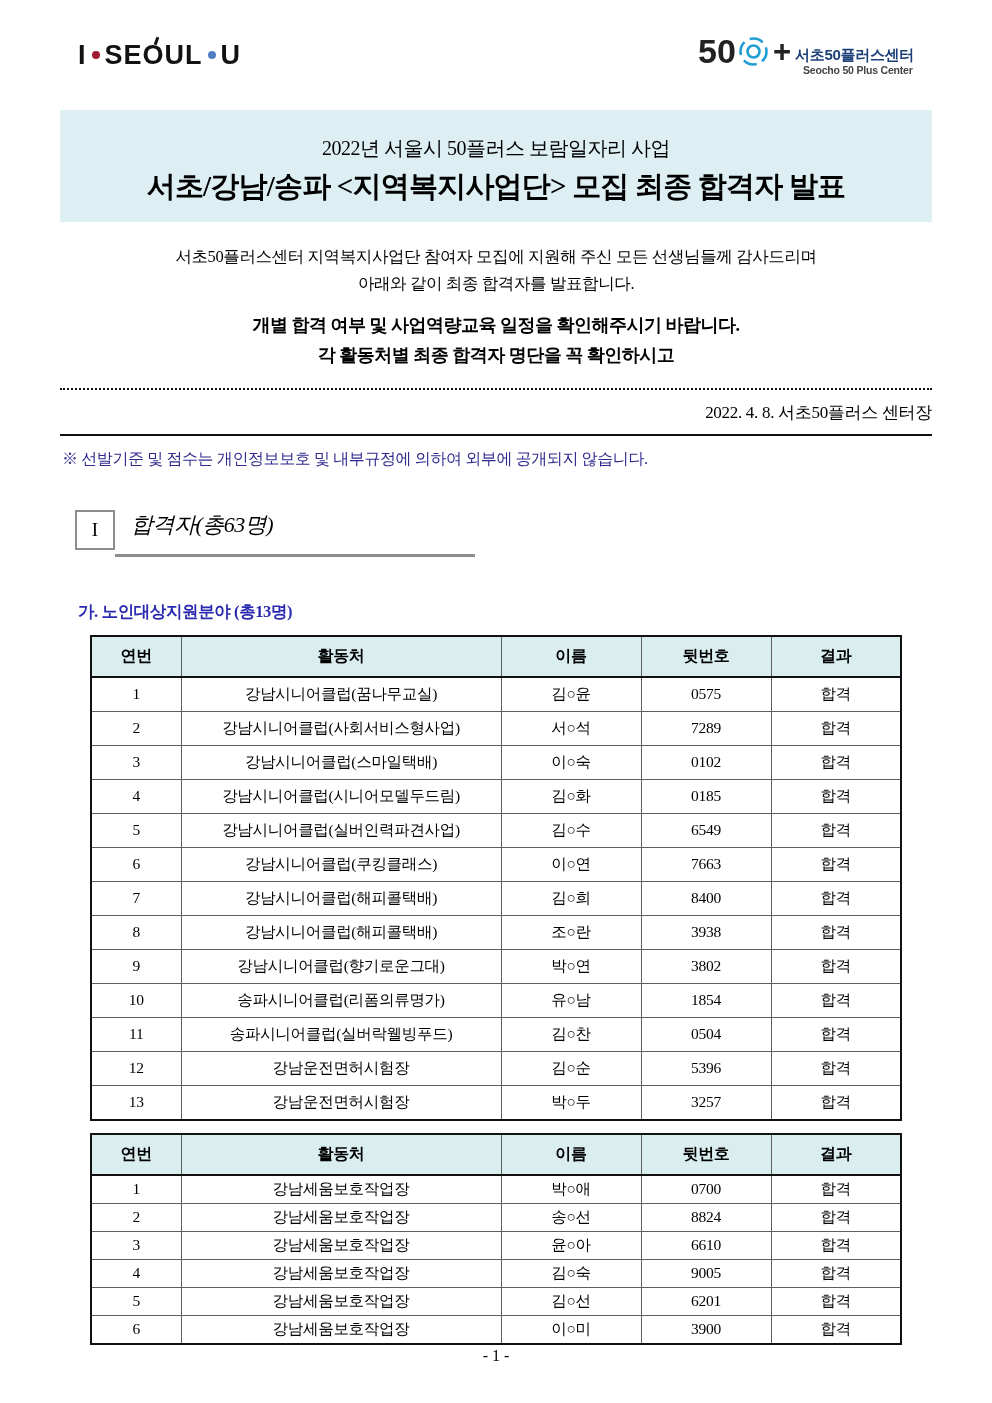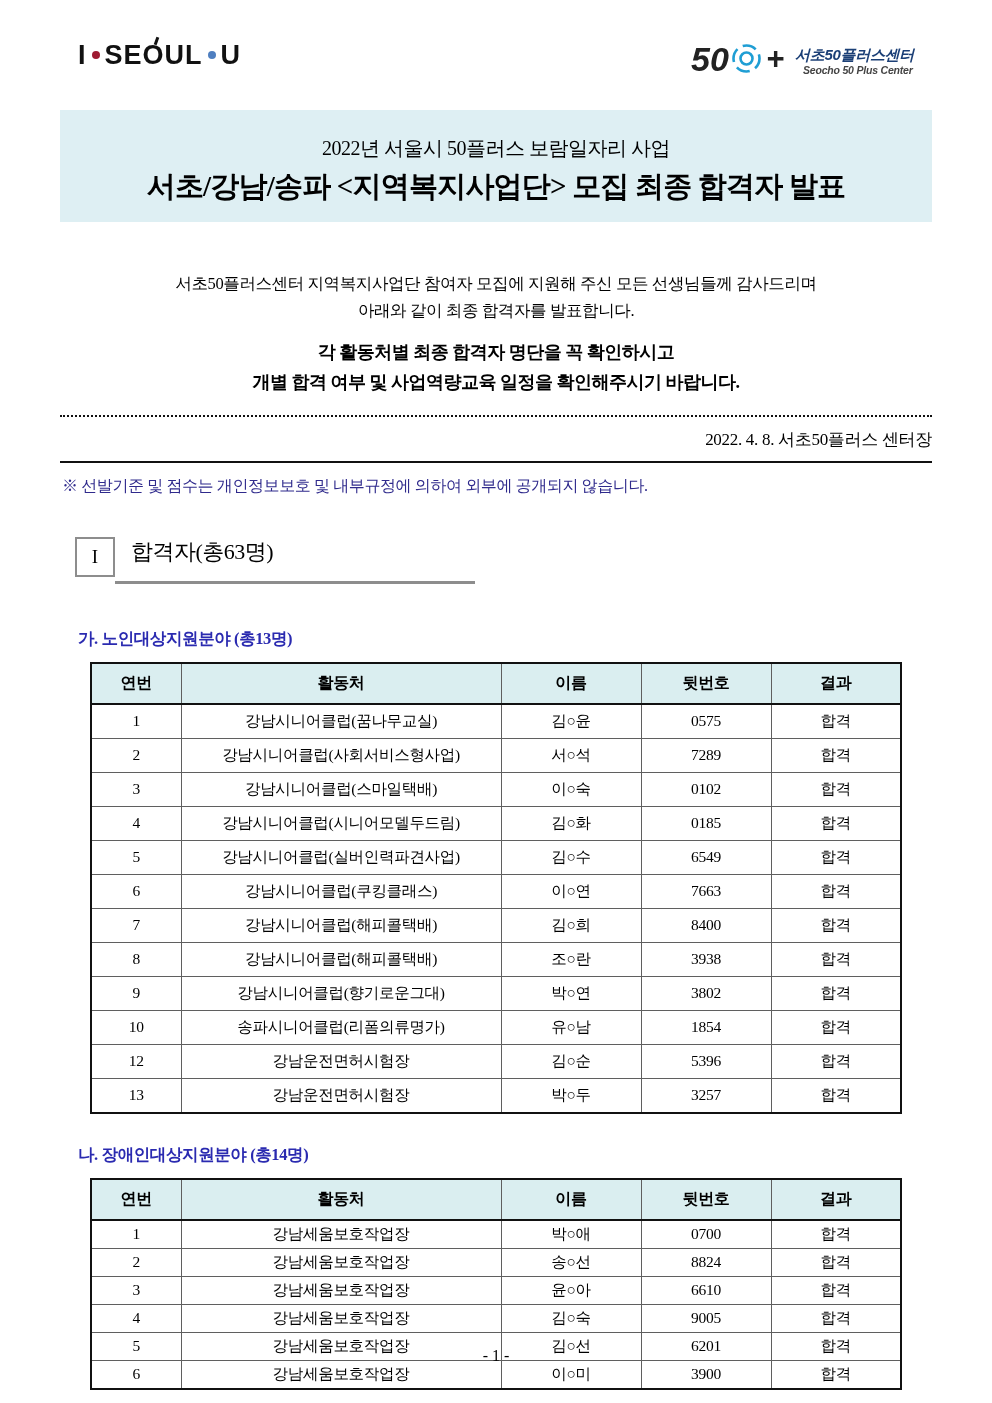--- a/index.html
+++ b/index.html
@@ -60,23 +60,22 @@
     position: absolute;
     top: -3px;
     left: 52%;
     width: 3px; height: 8px;
     background: #111;
     transform: rotate(20deg);
   }
 
   .fiftyplus {
     display: flex;
-    align-items: flex-end;
-    gap: 11px;
-    font-style: italic;
+    align-items: flex-start;
+    gap: 4px;
   }
   .fp-mark {
     display: flex;
     align-items: center;
     font-family: "Liberation Sans", sans-serif;
     font-weight: bold;
     font-size: 34px;
     color: #222;
     line-height: 1;
   }
@@ -119,21 +118,20 @@
   .banner .line2 {
     font-size: 29px;
     font-weight: bold;
     letter-spacing: -0.8px;
   }
 
   
   .intro {
     text-align: center;
     padding-top: 22px;
-    margin-top: 27px;
   }
   .intro p {
     margin: 0;
     font-size: 16.5px;
     line-height: 1.62;
     letter-spacing: -0.4px;
   }
   .intro .emph {
     font-weight: bold;
     font-size: 18px;
@@ -184,20 +182,21 @@
     flex: none;
   }
   .section-title-wrap {
     flex: 1;
     display: flex;
     flex-direction: column;
     justify-content: flex-end;
     padding-left: 16px;
     border-bottom: 3px solid #8d8d8d;
     padding-bottom: 14px;
+    font-style: italic;
   }
   .section-title {
     font-size: 22px;
     letter-spacing: -0.5px;
   }
 
   .sub-head {
     color: #2a2ab0;
     font-weight: bold;
     font-size: 16.5px;
@@ -290,22 +289,22 @@
 
   <div class="banner">
     <div class="line1">2022년 서울시 50플러스 보람일자리 사업</div>
     <div class="line2">서초/강남/송파 &lt;지역복지사업단&gt; 모집 최종 합격자 발표</div>
   </div>
 
   <div class="intro">
     <p>서초50플러스센터 지역복지사업단 참여자 모집에 지원해 주신 모든 선생님들께 감사드리며</p>
     <p>아래와 같이 최종 합격자를 발표합니다.</p>
     <div class="gap"></div>
+    <p class="emph">개별 합격 여부 및 사업역량교육 일정을 확인해주시기 바랍니다.</p>
     <p class="emph">각 활동처별 최종 합격자 명단을 꼭 확인하시고</p>
-    <p class="emph">개별 합격 여부 및 사업역량교육 일정을 확인해주시기 바랍니다.</p>
   </div>
 
   <div class="rule-dotted"></div>
   <div class="datebar">2022. 4. 8. 서초50플러스 센터장</div>
   <div class="rule-solid"></div>
 
   <div class="notice">※ 선발기준 및 점수는 개인정보보호 및 내부규정에 의하여 외부에 공개되지 않습니다.</div>
 
   <div class="section-head">
     <div class="section-num">I</div>
@@ -398,38 +397,44 @@
             <td>합격</td>
           </tr>
           <tr>
             <td>10</td>
             <td>송파시니어클럽(리폼의류명가)</td>
             <td>유○남</td>
             <td>1854</td>
             <td>합격</td>
           </tr>
           <tr>
+            <td>11</td>
+            <td>송파시니어클럽(실버락웰빙푸드)</td>
+            <td>김○찬</td>
+            <td>0504</td>
+            <td>합격</td>
+          </tr>
+          <tr>
             <td>12</td>
             <td>강남운전면허시험장</td>
             <td>김○순</td>
             <td>5396</td>
             <td>합격</td>
           </tr>
           <tr>
             <td>13</td>
             <td>강남운전면허시험장</td>
             <td>박○두</td>
             <td>3257</td>
             <td>합격</td>
           </tr>
         </tbody>
     </table>
   </div>
 
-  <div class="sub-head second">나.  장애인대상지원분야 (총14명)</div>
   <div class="tbl-wrap">
     <table class="list tight">
       <colgroup>
         <col class="c-no">
           <col class="c-org">
           <col class="c-name">
           <col class="c-num">
           <col class="c-res">
       </colgroup>
       <thead>

